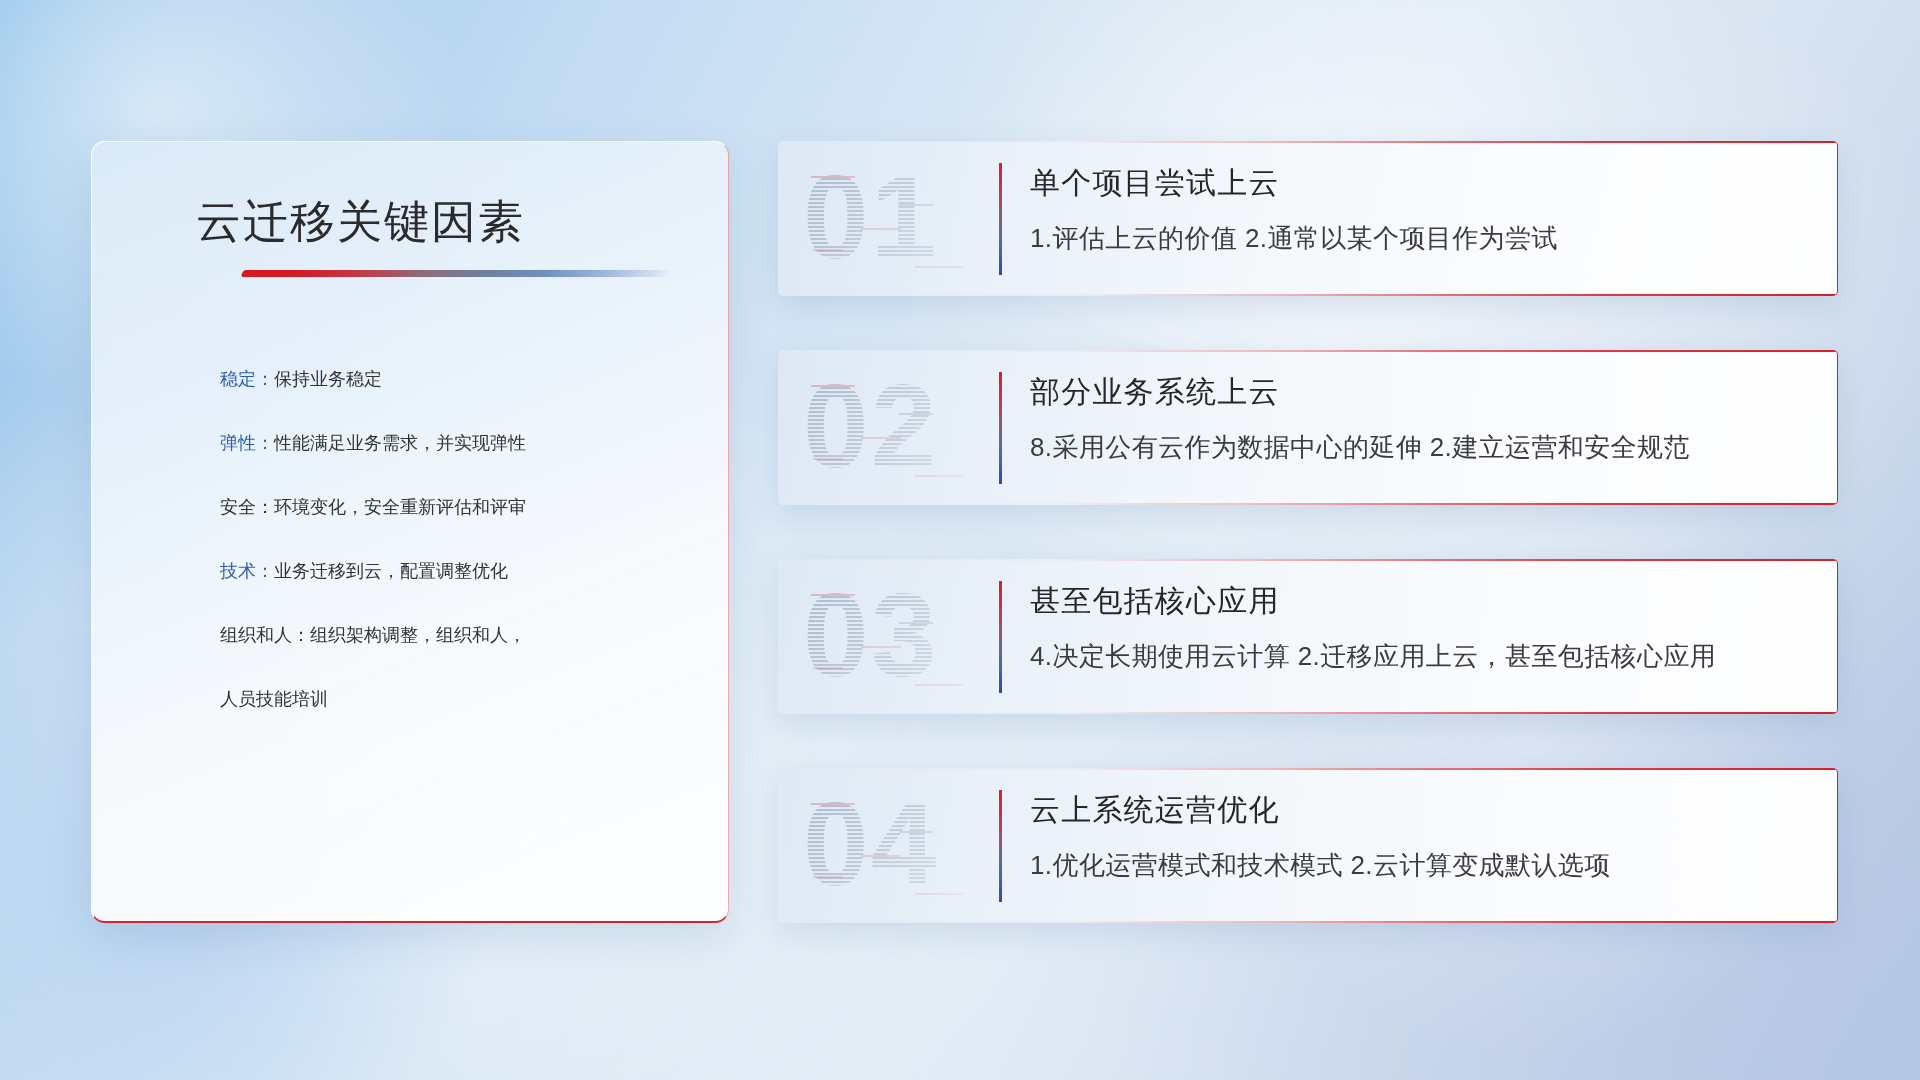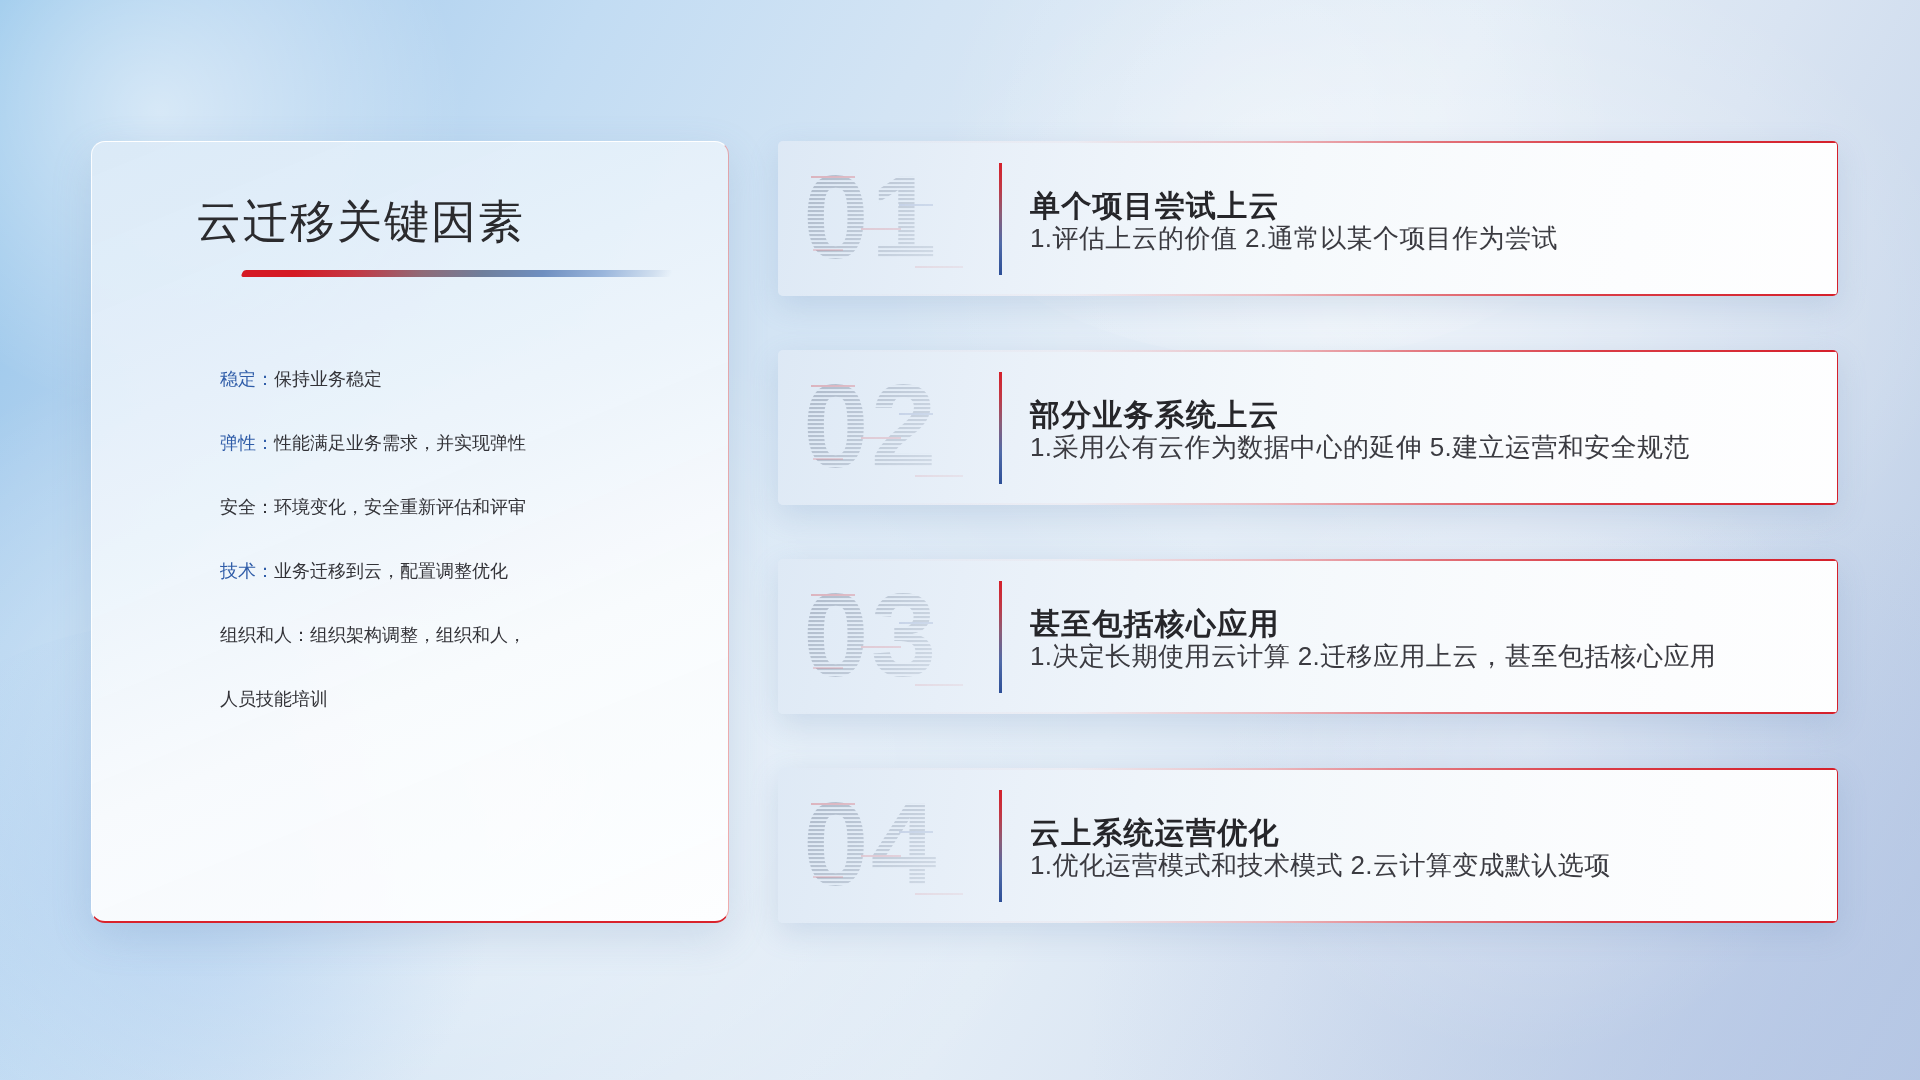--- a/index.html
+++ b/index.html
@@ -114,22 +114,22 @@
   }
   .r-num svg { display:block; }
 
   .r-divider {
     position:absolute; left:221px; top:22px; width:2.6px; height:112px;
     background:linear-gradient(180deg, #d5202b 0%, #c23744 22%, #8a5d79 46%, #4f6aa8 72%, #2d4f97 100%);
   }
 
   .r-title {
     position:absolute; left:252px; top:22px;
-    font-size:30px; font-weight:700; color:#26262a;
-    letter-spacing:1.2px; white-space:nowrap;margin-top:23px;
+    font-size:30px; font-weight:400; color:#26262a;
+    letter-spacing:1.2px; white-space:nowrap;
   }
   .r-sub {
     position:absolute; left:252px; top:80px;
     font-size:26px; color:#3b3b41; letter-spacing:0.4px; white-space:nowrap;
   }
 </style>
 </head>
 <body>
 
 <div class="blob blob-a"></div>
@@ -204,21 +204,21 @@
             <rect x="8" y="22" width="44" height="2" fill="#d5202b" opacity="0.3"></rect>
             <rect x="96" y="50" width="34" height="2" fill="#2d4f97" opacity="0.28"></rect>
             <rect x="58" y="74" width="40" height="2" fill="#d5202b" opacity="0.26"></rect>
             <rect x="10" y="95" width="30" height="2" fill="#d5202b" opacity="0.22"></rect>
             <rect x="112" y="112" width="48" height="2" fill="#d5202b" opacity="0.24"></rect>
           </g>
         </svg>
       </div>
       <div class="r-divider"></div>
       <div class="r-title">部分业务系统上云</div>
-      <div class="r-sub">1.采用公有云作为数据中心的延伸    5.建立运营和安全规范</div>
+      <div class="r-sub">8.采用公有云作为数据中心的延伸    2.建立运营和安全规范</div>
     </div>
     <div class="r-card">
       <div class="r-num">
         <svg width="200" height="128" viewBox="0 0 200 128">
           <defs>
             <pattern id="hatch-03" width="6" height="4" patternUnits="userSpaceOnUse">
               <rect x="0" y="0" width="6" height="2.1" fill="#aab6c6"></rect>
             </pattern>
             <linearGradient id="fade-03" x1="0" y1="0" x2="1" y2="0.35">
               <stop offset="0" stop-color="#ffffff" stop-opacity="0.95"></stop>
@@ -234,21 +234,21 @@
             <rect x="8" y="22" width="44" height="2" fill="#d5202b" opacity="0.3"></rect>
             <rect x="96" y="50" width="34" height="2" fill="#2d4f97" opacity="0.28"></rect>
             <rect x="58" y="74" width="40" height="2" fill="#d5202b" opacity="0.26"></rect>
             <rect x="10" y="95" width="30" height="2" fill="#d5202b" opacity="0.22"></rect>
             <rect x="112" y="112" width="48" height="2" fill="#d5202b" opacity="0.24"></rect>
           </g>
         </svg>
       </div>
       <div class="r-divider"></div>
       <div class="r-title">甚至包括核心应用</div>
-      <div class="r-sub">1.决定长期使用云计算    2.迁移应用上云，甚至包括核心应用</div>
+      <div class="r-sub">4.决定长期使用云计算    2.迁移应用上云，甚至包括核心应用</div>
     </div>
     <div class="r-card">
       <div class="r-num">
         <svg width="200" height="128" viewBox="0 0 200 128">
           <defs>
             <pattern id="hatch-04" width="6" height="4" patternUnits="userSpaceOnUse">
               <rect x="0" y="0" width="6" height="2.1" fill="#aab6c6"></rect>
             </pattern>
             <linearGradient id="fade-04" x1="0" y1="0" x2="1" y2="0.35">
               <stop offset="0" stop-color="#ffffff" stop-opacity="0.95"></stop>

